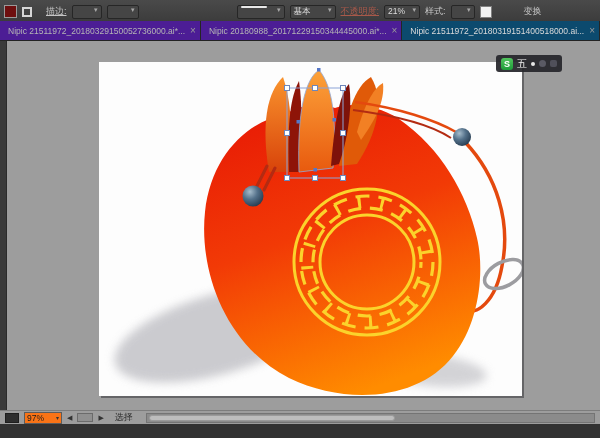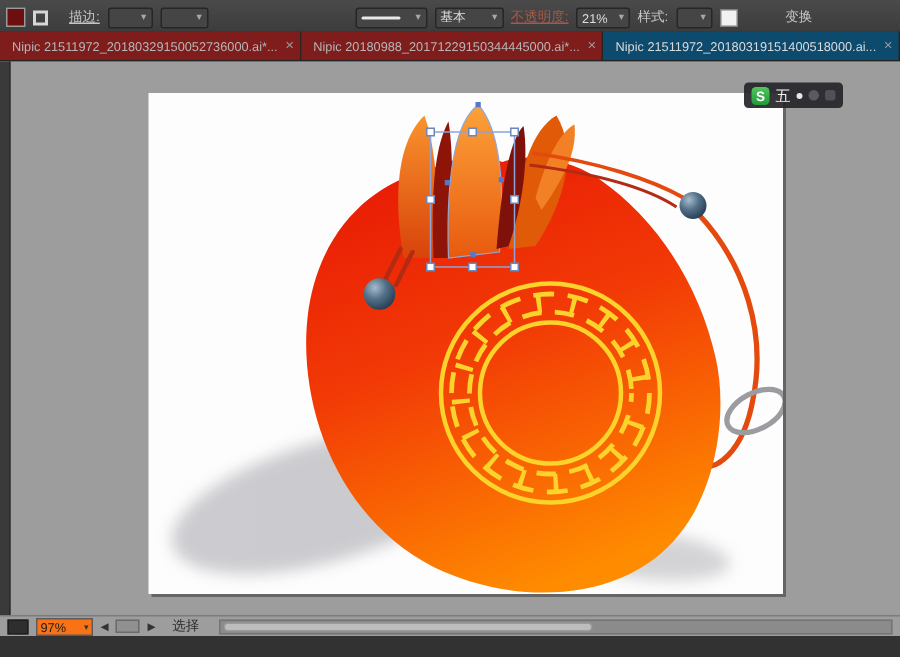--- a/index.html
+++ b/index.html
@@ -16,37 +16,37 @@
     border-bottom: 1px solid #282828;
     display: flex; align-items: center; padding: 0 4px; gap: 5px;
   }
   .swatch-fill { width: 13px; height: 13px; background: #6e0f0f; border: 1px solid #9a9a9a; }
   .swatch-stroke { width: 10px; height: 10px; border: 2px solid #d6d6d6; background: transparent; }
   .cb-label { font-size: 9px; color: #c6c6c6; text-decoration: underline; white-space: nowrap; }
   .cb-label.red { color: #a8594a; }
   .cb-label.plain { text-decoration: none; }
   .combo {
     height: 14px; background: #454545; border: 1px solid #262626; border-radius: 2px;
-    display: flex; align-items: center; justify-content: space-between;
+    display: flex; align-items: flex-start; justify-content: space-between;
     color: #ddd; font-size: 8.5px; padding: 0 3px; gap: 3px; white-space: nowrap;
   }
   .combo .arrow { color: #a8a8a8; font-size: 7px; line-height: 1; }
   .line-glyph { width: 26px; height: 2px; background: #e8e8e8; border-radius: 1px; }
   .swatch-white { width: 12px; height: 12px; background: #f2f2f2; border: 1px solid #808080; }
   .sp90 { width: 88px; } .sp20 { width: 22px; } .sp6 { width: 4px; }
 
   
   .tab-bar {
     position: absolute; top: 21px; left: 0; width: 600px; height: 20px;
     background: #333; border-bottom: 1px solid #232323; display: flex;
   }
   .tab {
     display: flex; align-items: center; gap: 5px; padding: 0 8px;
     font-size: 8.5px; color: #b5b5b5; border-right: 1px solid #252525;
-    background: #7f1d1d; white-space: nowrap; overflow: hidden;
+    background: #4c1d95; white-space: nowrap; overflow: hidden;
   }
   .tab.active { background: #0c4a6e; color: #dadada; }
   .tab .close { color: #9a9a9a; font-size: 10px; }
 
   
   .canvas { position: absolute; top: 41px; left: 0; width: 600px; height: 369px; background: #9d9d9d; }
   .left-strip { position: absolute; top: 41px; left: 0; width: 7px; height: 369px; background: #3a3a3a; border-right: 1px solid #2b2b2b; }
   .artboard {
     position: absolute; left: 99px; top: 62px; width: 423px; height: 334px;
     background: #fdfdfd; box-shadow: 2px 2px 0 rgba(55,55,58,.55);

